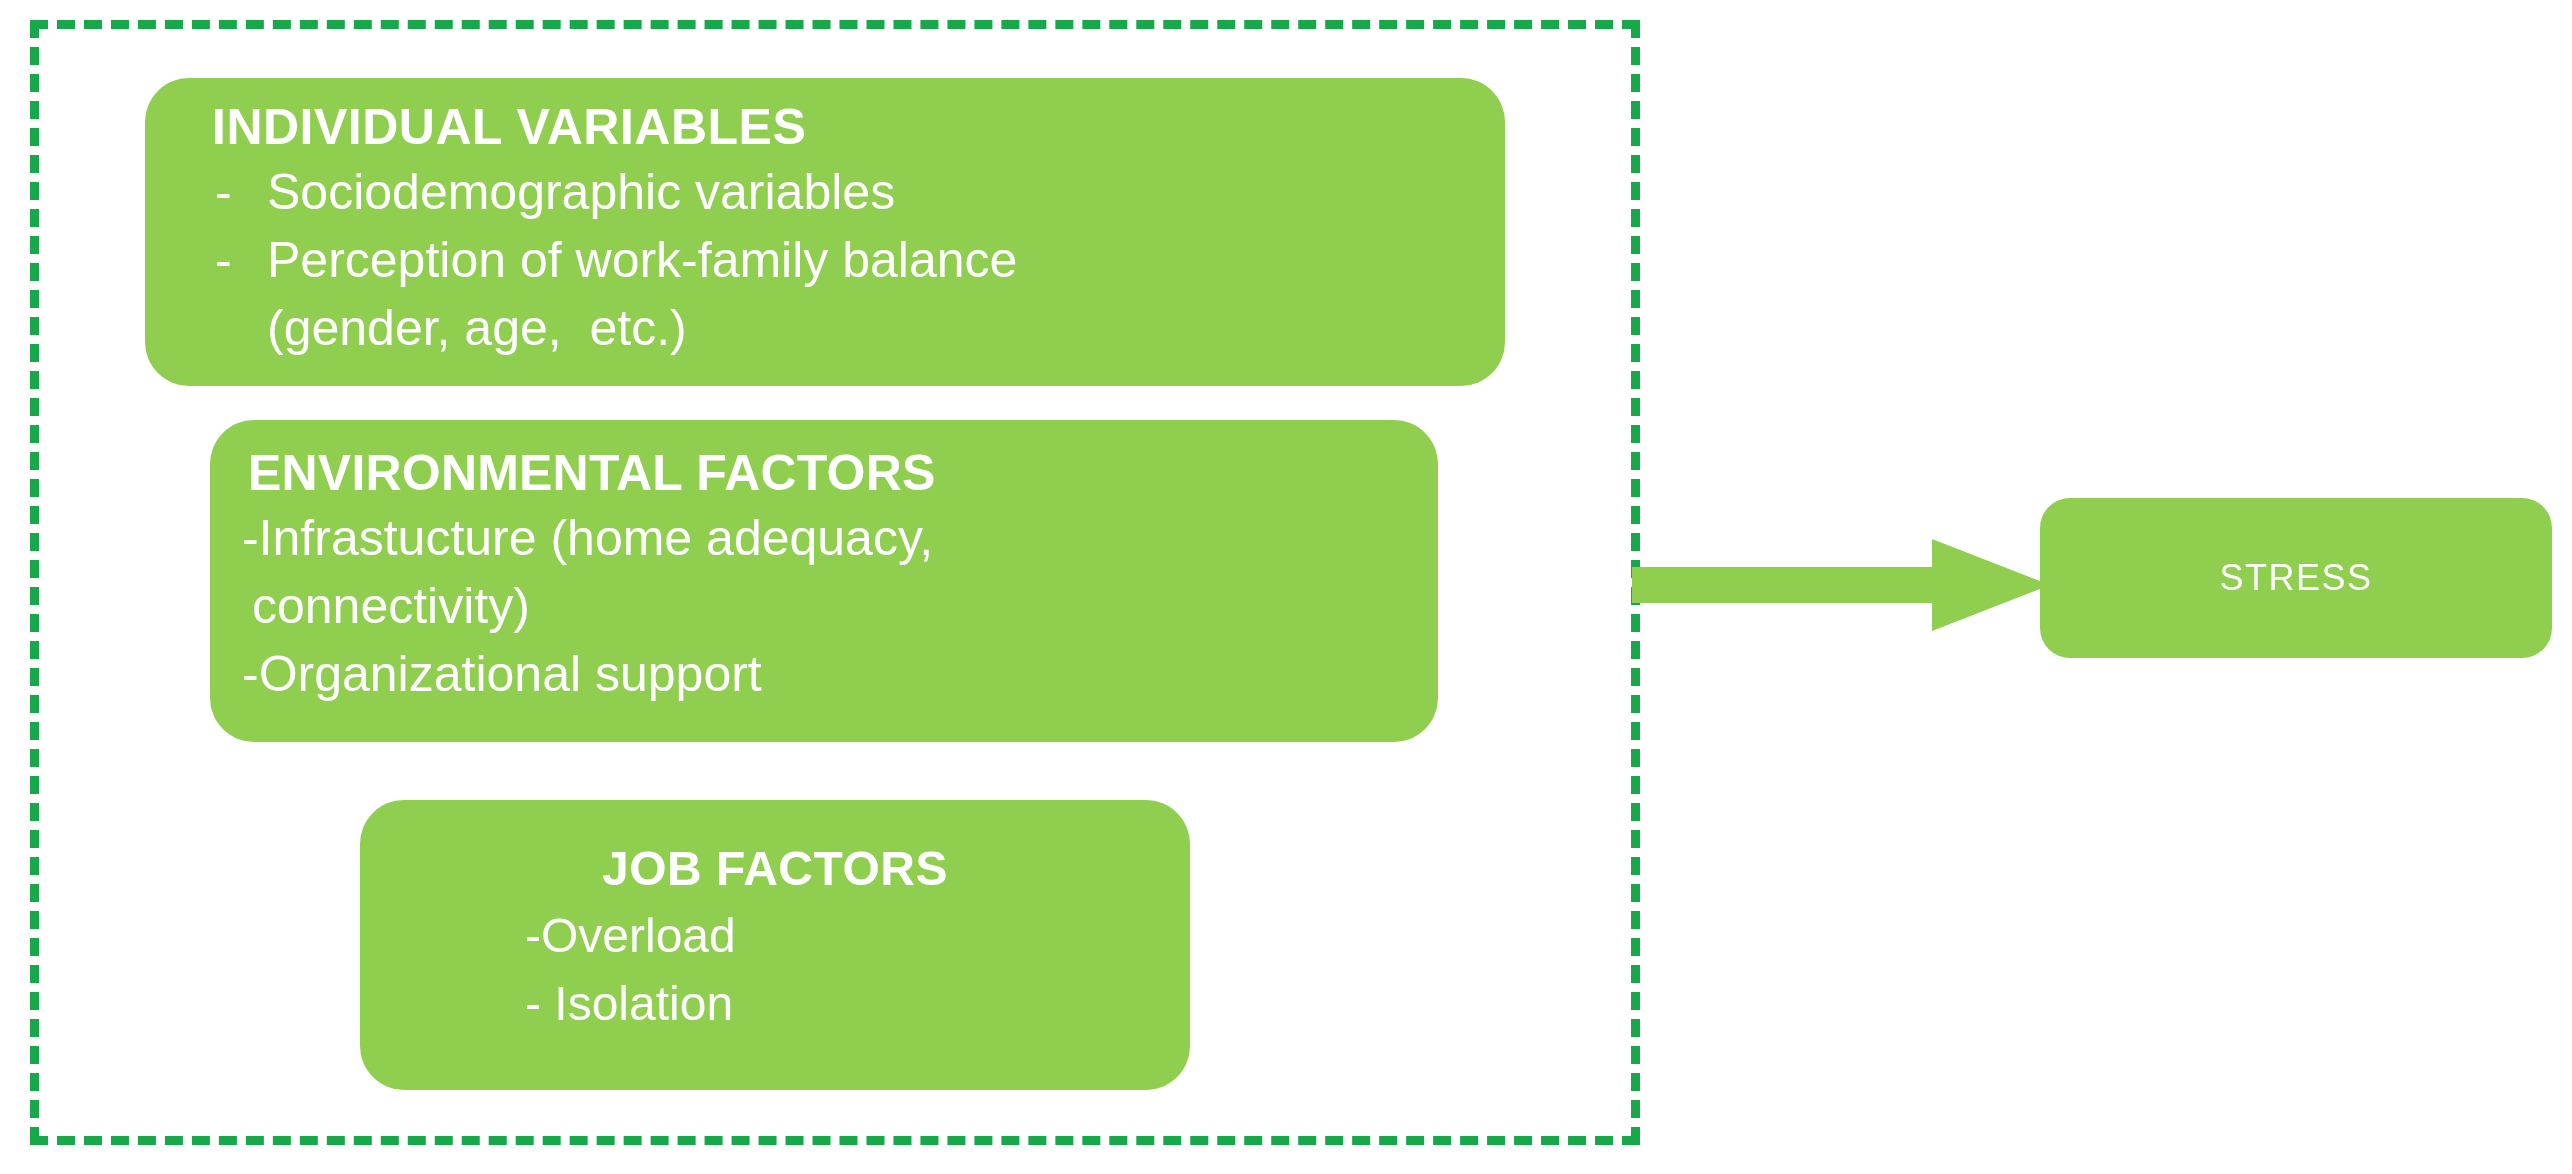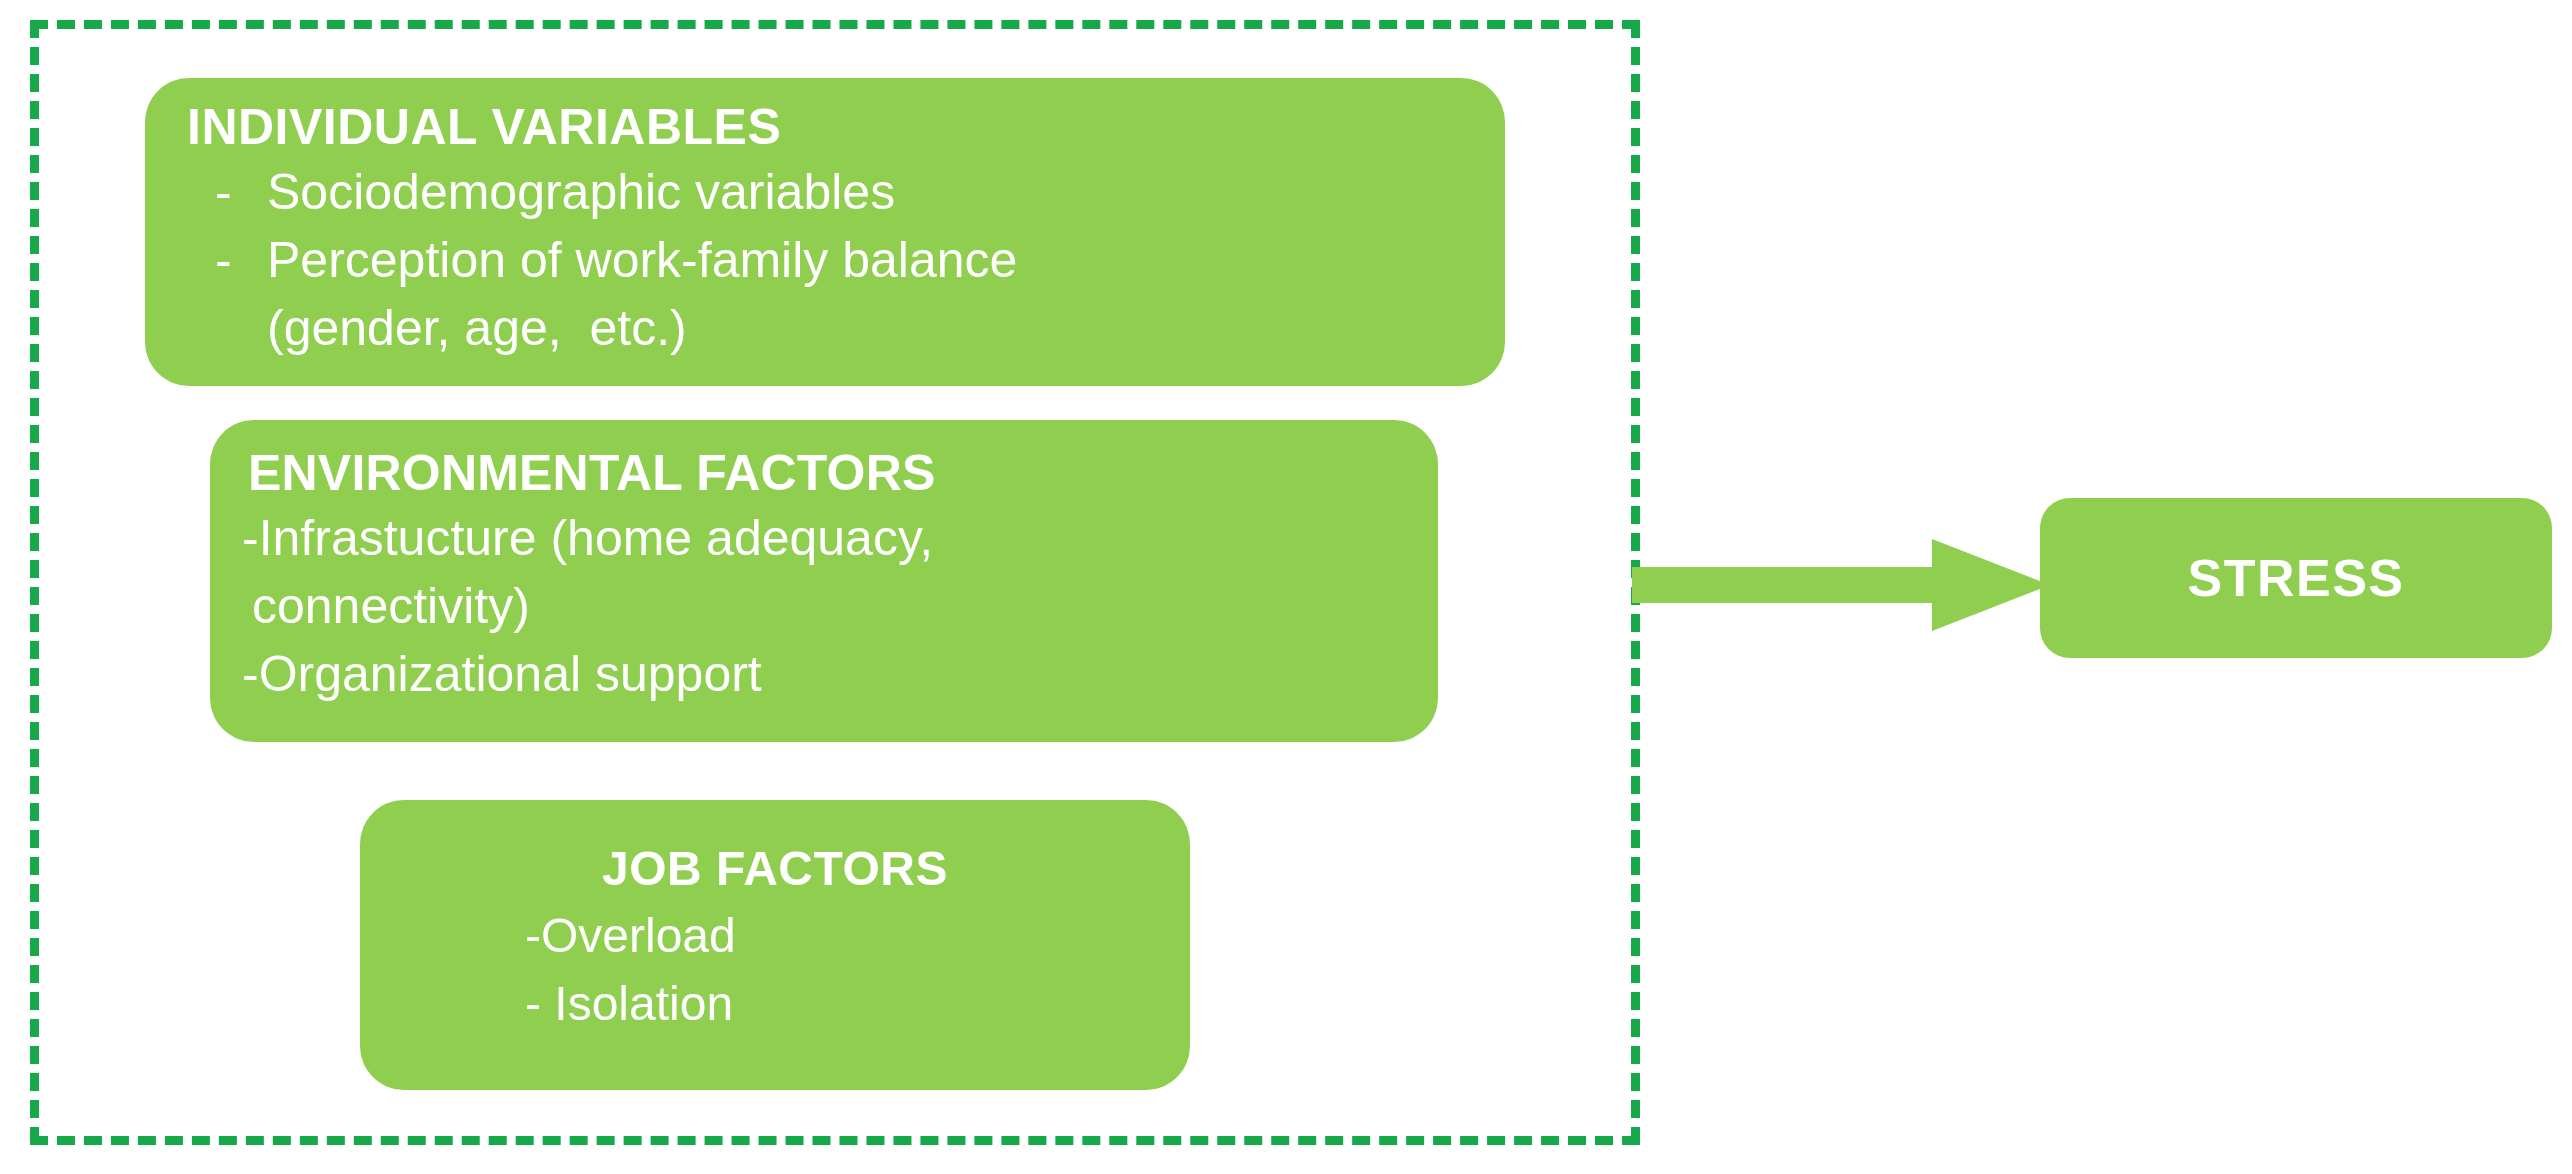--- a/index.html
+++ b/index.html
@@ -54,21 +54,21 @@
     left: 145px;
     top: 78px;
     width: 1360px;
     height: 308px;
     padding: 18px 0 0 0;
   }
   #box-individual .card-title {
     font-size: 50px;
     letter-spacing: 0.5px;
     line-height: 62px;
-    padding-left: 42px;
+    padding-left: 67px;
   }
   #box-individual .card-line {
     font-size: 50px;
     line-height: 68px;
     padding-left: 42px;
     margin-left: 28px;
   }
   #box-individual .card-line .bullet {
     display: inline-block;
     width: 52px;
@@ -126,22 +126,22 @@
     left: 2040px;
     top: 498px;
     width: 512px;
     height: 160px;
     border-radius: 30px;
     display: flex;
     align-items: center;
     justify-content: center;
   }
   #box-stress .card-title {
-    font-size: 52px;
-    font-weight: bold;
+    font-size: 36px;
+    font-weight: normal;
     letter-spacing: 1.5px;
     text-align: left;
   }
 
   
   .arrow {
     position: absolute;
     left: 1632px;
     top: 535px;
     width: 420px;

